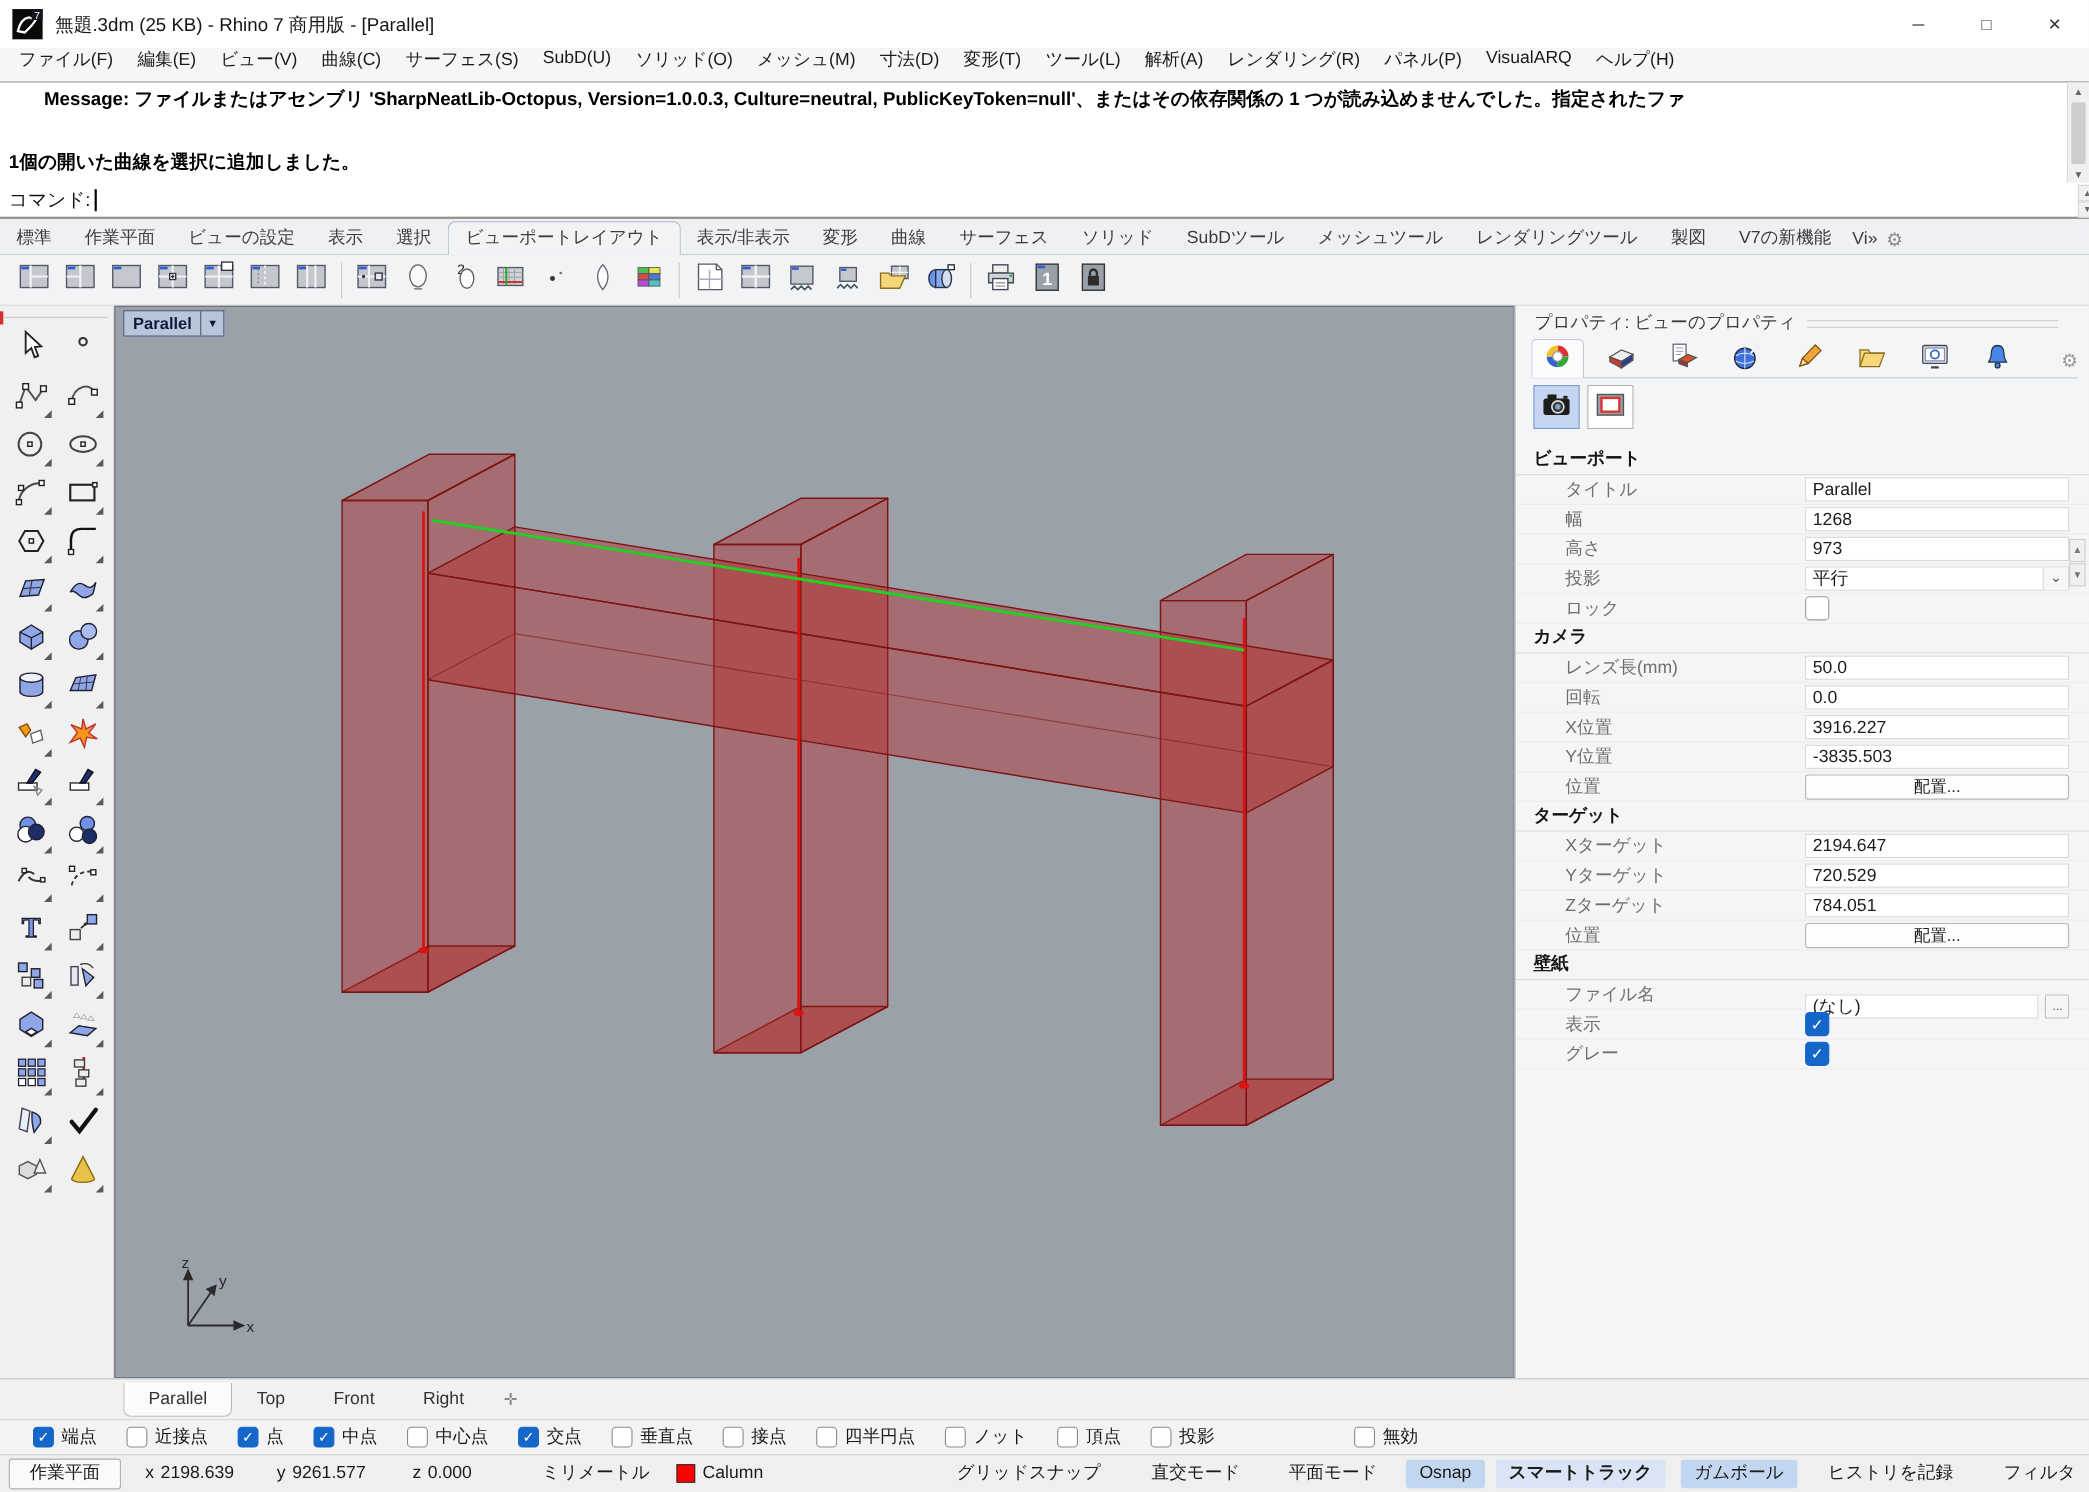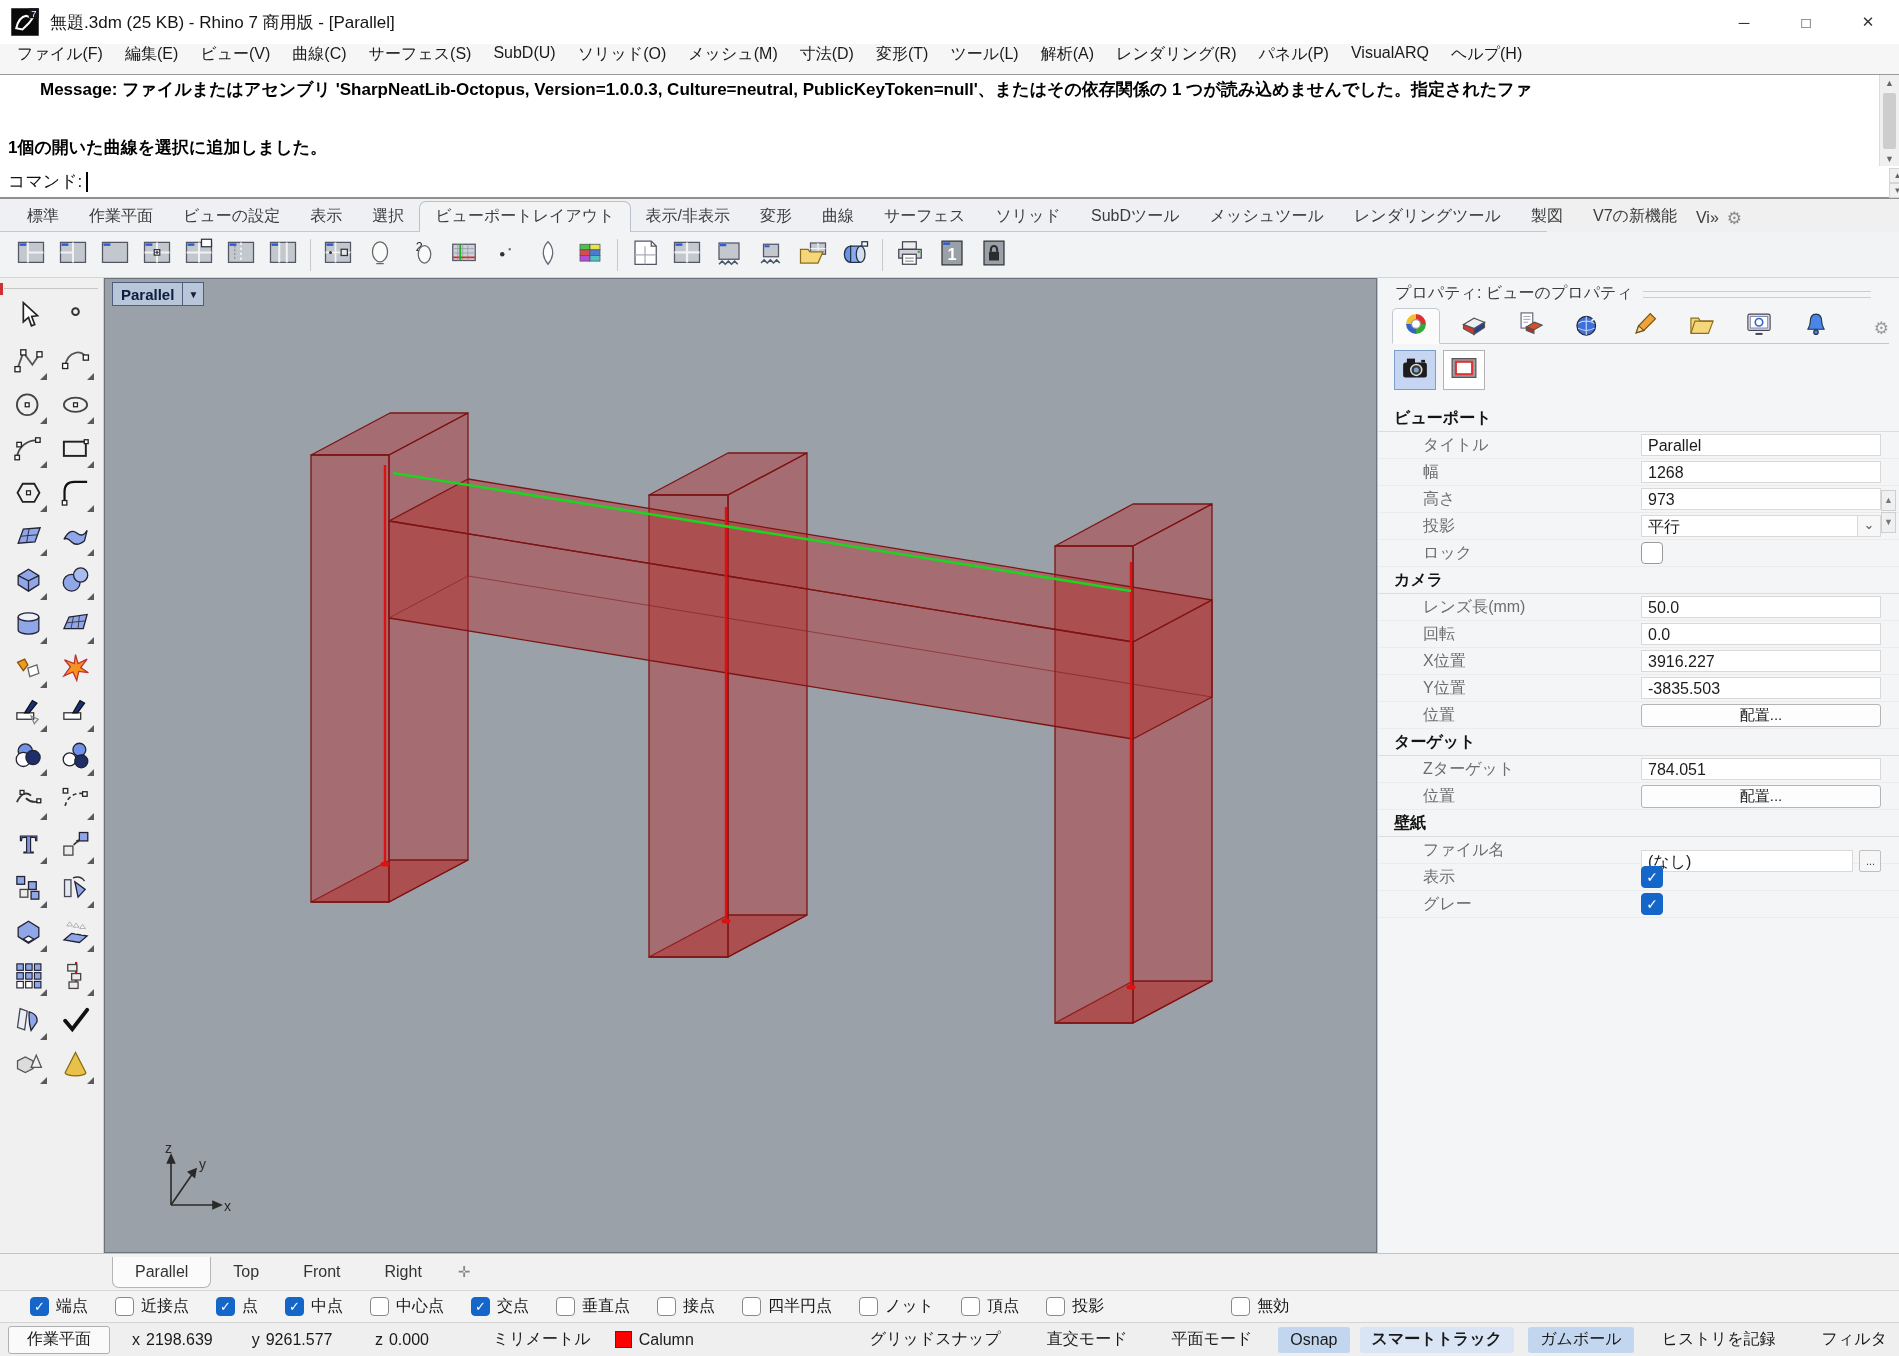--- a/index.html
+++ b/index.html
@@ -25,21 +25,21 @@
   .cmdhist .ln1{padding-left:40px;}
   .cmdhist .ln3{padding-left:8px;}
   .cmd-scroll{position:absolute;right:0;top:0;width:19px;height:92px;background:#f0f0f0;border-left:1px solid #dcdcdc;display:flex;flex-direction:column;align-items:center;justify-content:space-between;}
   .cmd-scroll .arr{font-size:9px;color:#666;height:16px;line-height:16px;width:100%;text-align:center;background:#f0f0f0;}
   .cmd-scroll .thumb{flex:1;width:13px;margin:2px 0;background:#cdcdcd;border-radius:2px;}
   .cmdline{position:absolute;left:0;top:166px;width:1899px;height:31px;background:#fff;border-bottom:2px solid #8f8f8f;display:flex;align-items:center;padding-left:8px;font-size:17px;}
   .caret{display:inline-block;width:1.5px;height:20px;background:#000;margin-left:4px;}
   .cmd-spin{position:absolute;right:1px;top:2px;width:17px;height:27px;display:flex;flex-direction:column;}
   .cmd-spin span{flex:1;font-size:8px;color:#666;text-align:center;line-height:13px;background:#f0f0f0;border:1px solid #d5d5d5;}
   
-  .tabbar{position:absolute;left:0;top:203px;width:1547px;height:29px;background:#eef0f3;border-bottom:1px solid #c3c9d4;display:flex;align-items:flex-end;padding-left:12px;box-sizing:border-box;}
+  .tabbar{position:absolute;left:0;top:203px;width:1899px;height:29px;background:#eef0f3;border-bottom:1px solid #c3c9d4;display:flex;align-items:flex-end;padding-left:0;box-sizing:border-box;}
   .rtab{font-size:16px;color:#3c3c3c;padding:4px 15px;white-space:nowrap;}
   .rtab.active{background:#f2f3f5;border:1px solid #b9c0cc;border-bottom:none;border-radius:7px 7px 0 0;margin-bottom:-1px;padding-bottom:5px;}
   .tab-overflow{font-size:16px;color:#3c3c3c;padding:4px 4px;}
   .tab-gear{font-size:17px;color:#8a8a8a;padding:2px 8px 2px 2px;margin-left:2px;}
   
   .toolbar{position:absolute;left:0;top:232px;width:1899px;height:46px;background:#f2f3f5;border-bottom:1px solid #d5d5d5;display:flex;align-items:center;padding-left:12px;box-sizing:border-box;}
   .tb-icon{width:38px;height:36px;margin-right:4px;display:flex;align-items:center;justify-content:center;}
   .tb-icon svg{width:32px;height:30px;}
   .tb-sep{width:1px;height:32px;background:#c9c9c9;margin:0 8px 0 4px;}
   
@@ -848,20 +848,28 @@
         </div>
         <div class="p-row" data-name="panel-row-y-position">
           <span class="p-label" data-name="panel-label-y-position">Y位置</span>
           <div class="p-field" data-name="panel-value-y-position">-3835.503</div>
         </div>
         <div class="p-row" data-name="panel-row-place-camera">
           <span class="p-label" data-name="panel-label-place-camera">位置</span>
           <button class="p-btn" data-name="panel-value-place-camera">配置...</button>
         </div>
         <div class="p-sec" data-name="panel-section-header-target">ターゲット</div>
+        <div class="p-row" data-name="panel-row-x-target">
+          <span class="p-label" data-name="panel-label-x-target">Xターゲット</span>
+          <div class="p-field" data-name="panel-value-x-target">2194.647</div>
+        </div>
+        <div class="p-row" data-name="panel-row-y-target">
+          <span class="p-label" data-name="panel-label-y-target">Yターゲット</span>
+          <div class="p-field" data-name="panel-value-y-target">720.529</div>
+        </div>
         <div class="p-row" data-name="panel-row-z-target">
           <span class="p-label" data-name="panel-label-z-target">Zターゲット</span>
           <div class="p-field" data-name="panel-value-z-target">784.051</div>
         </div>
         <div class="p-row" data-name="panel-row-place-target">
           <span class="p-label" data-name="panel-label-place-target">位置</span>
           <button class="p-btn" data-name="panel-value-place-target">配置...</button>
         </div>
         <div class="p-sec" data-name="panel-section-header-wallpaper">壁紙</div>
         <div class="p-row" data-name="panel-row-filename">

